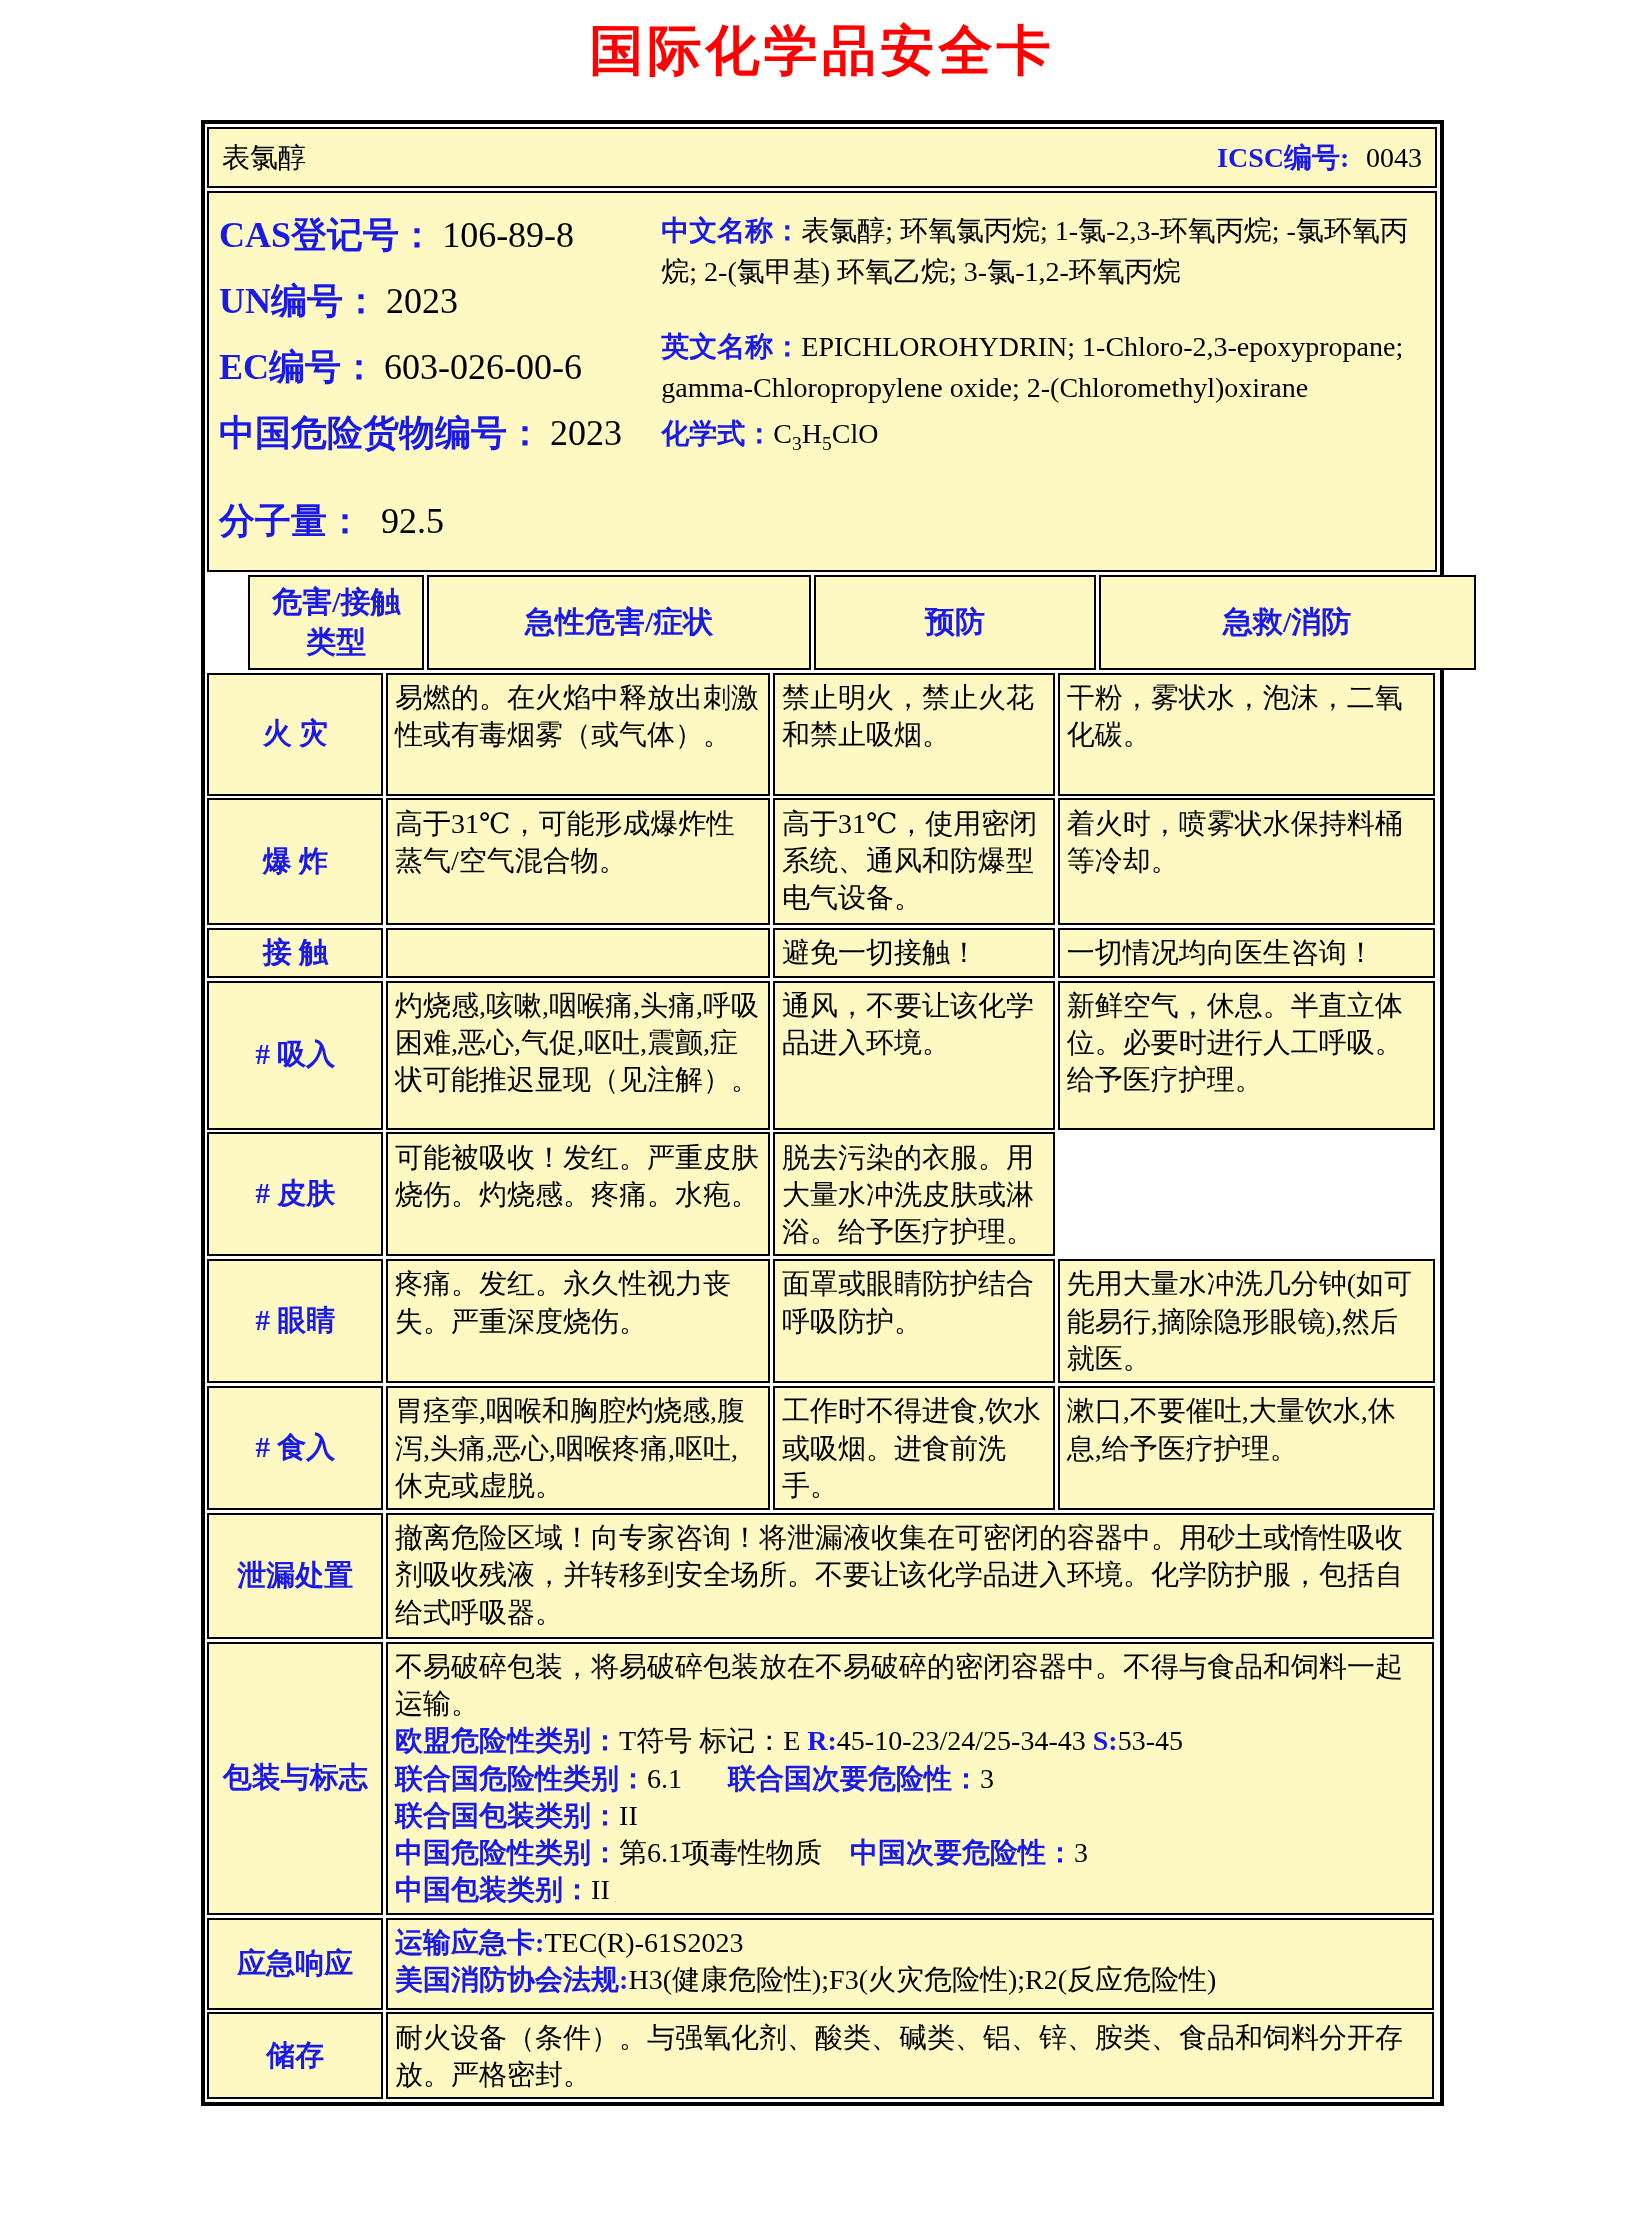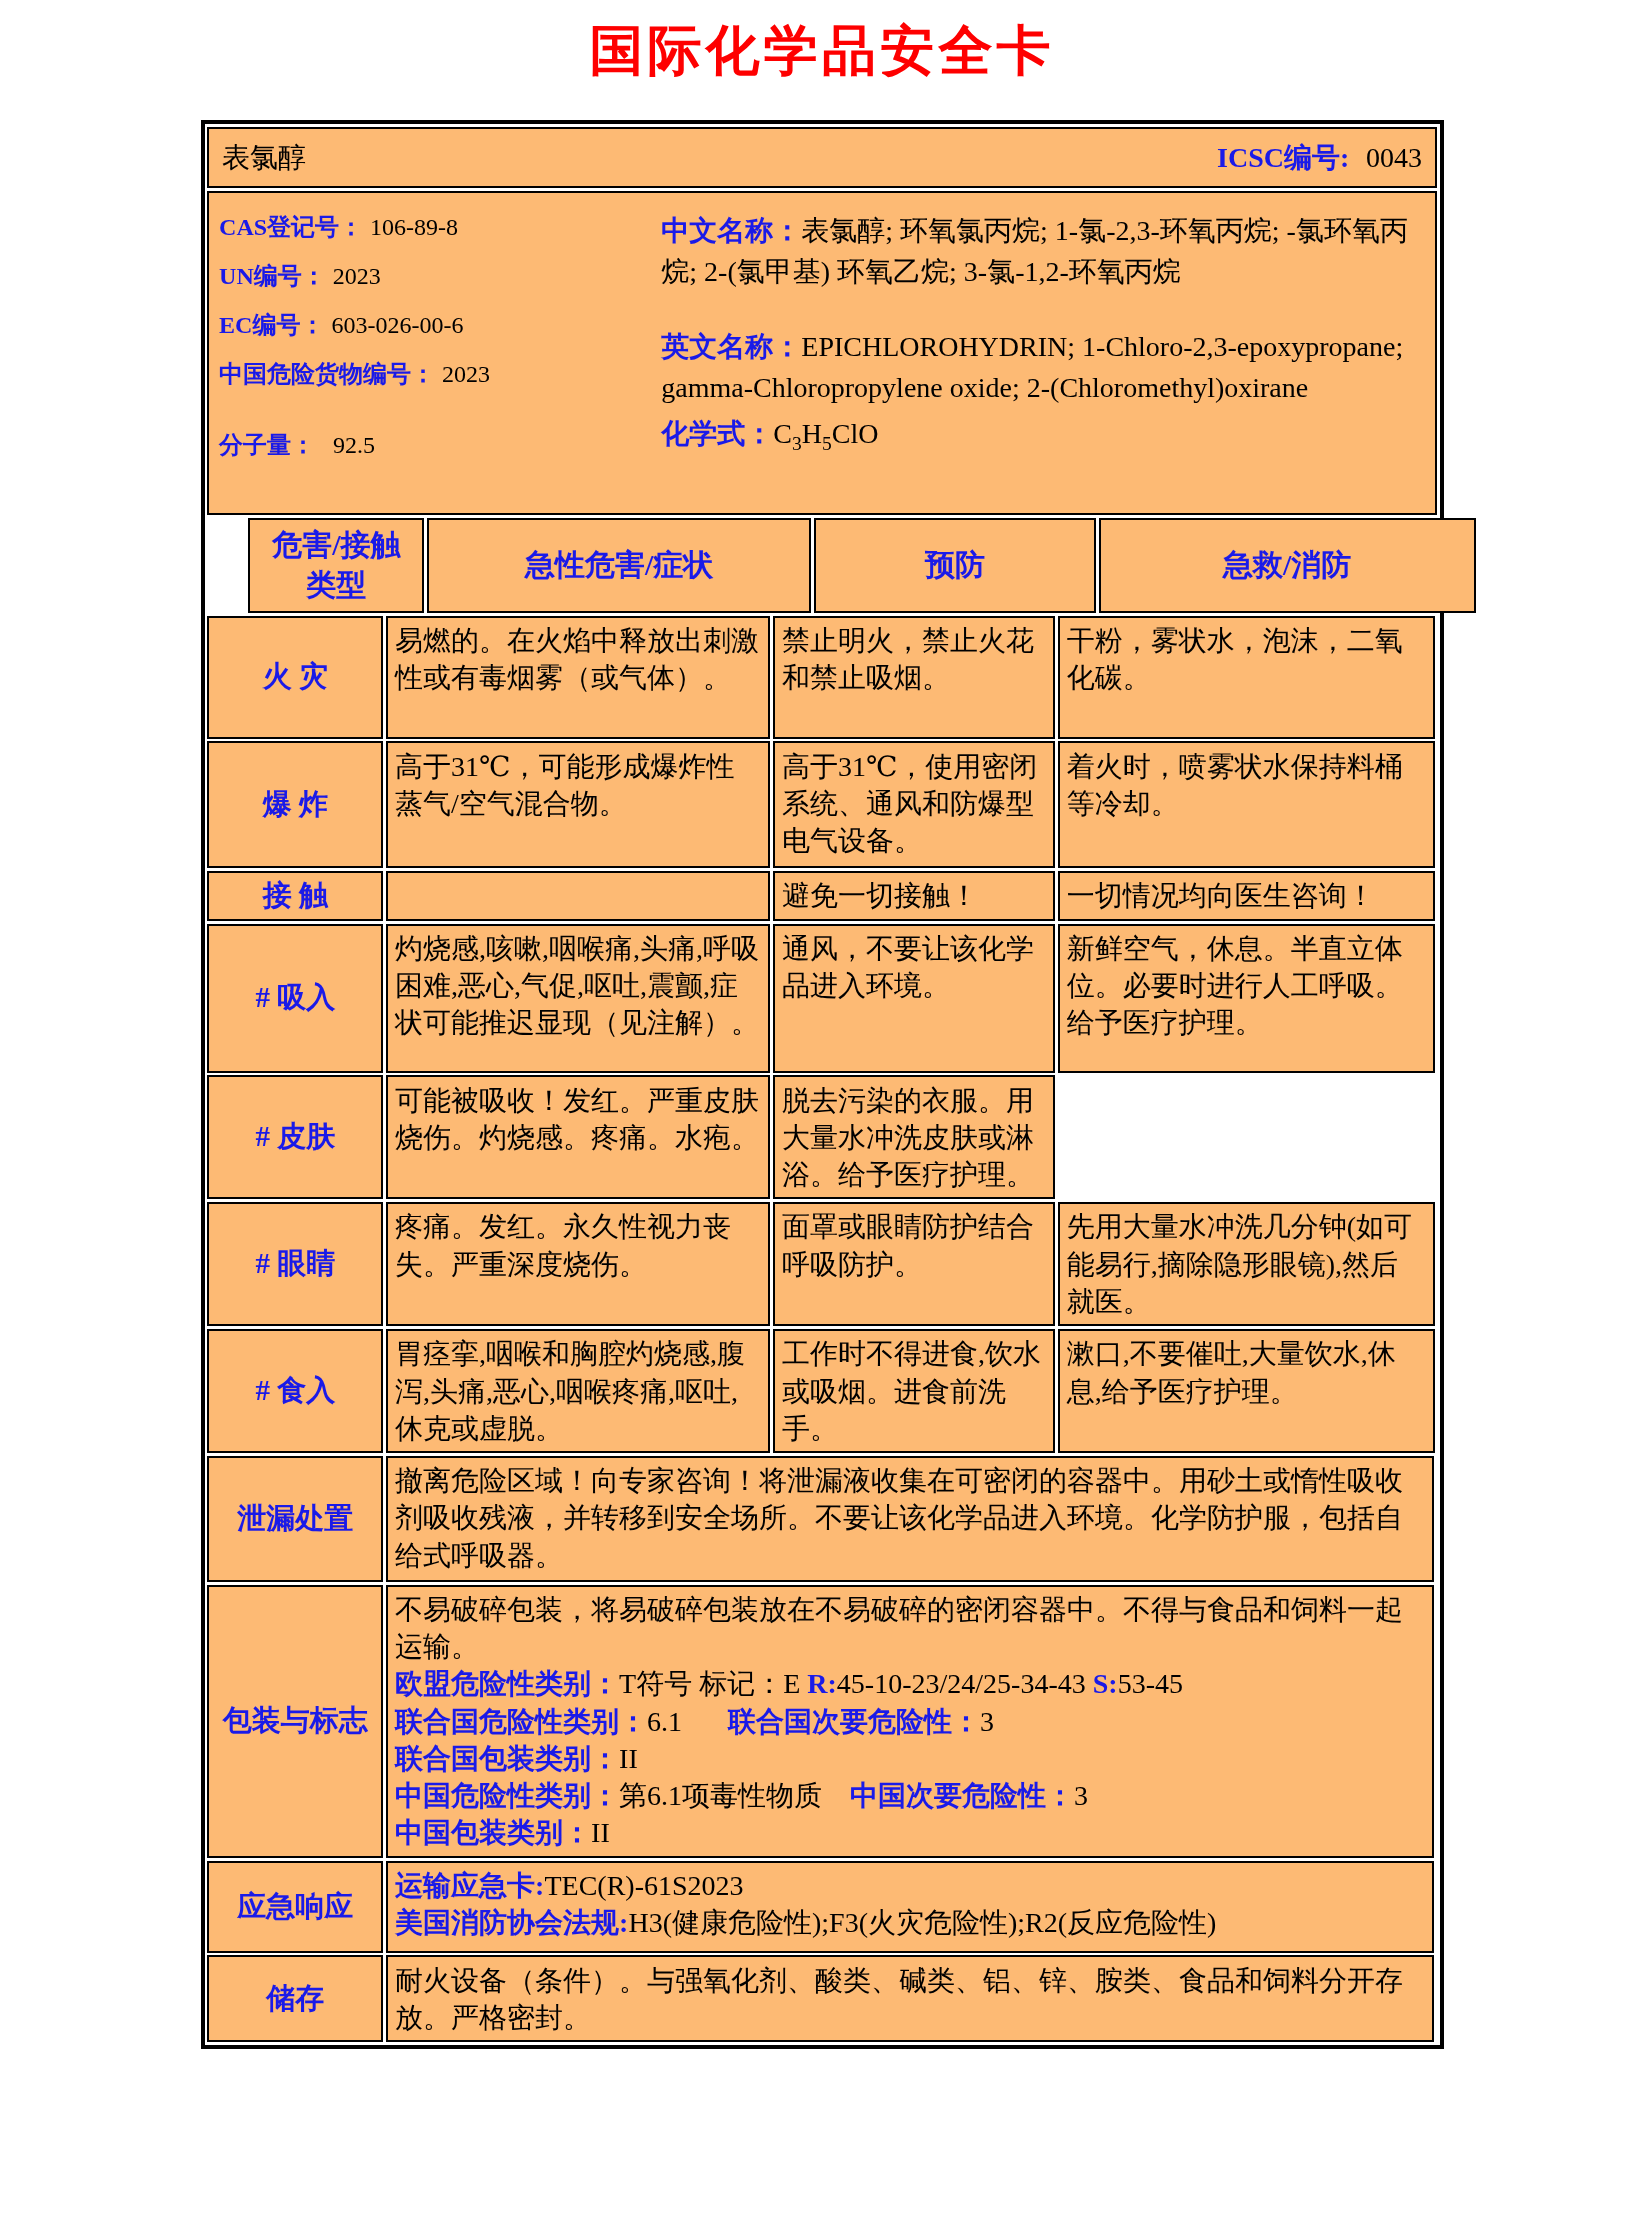--- a/index.html
+++ b/index.html
@@ -31,21 +31,21 @@
     padding:2.8px;
   }
   .trow{display:grid;gap:2.8px;}
   .trow + .trow{margin-top:2.8px;}
   .cols1{grid-template-columns:1fr;}
   .cols2{grid-template-columns:176px 1048px;}
   .cols4{grid-template-columns:176px 384px 282px 377px;}
   .cell{
     border:2.1px solid var(--ink);
     overflow:hidden;
-    background:#fdba74;
+    background:#fef9c3;
   }
   
   .r-name{min-height:61px;}
   .r-ids{min-height:324px;}
   .r-head{min-height:95px;padding-left:41px;}
   .r-fire{min-height:123px;}
   .r-expl{min-height:127px;}
   .r-contact{min-height:45px;}
   .r-inhale{min-height:149px;}
   .r-skin{min-height:121px;}
@@ -59,21 +59,21 @@
   .name-cell{
     display:flex;justify-content:space-between;align-items:center;
     padding:0 12.6px;font-size:28px;
   }
   .blue{color:var(--blue);font-weight:bold;}
   .val{color:var(--ink);font-weight:normal;}
 
   .ids-cell{display:flex;padding:18px 8.4px 7px 9.8px;}
   .ids-left{width:438px;flex:none;}
   .ids-right{flex:1;padding-left:4.2px;}
-  .field{font-size:24px;margin-bottom:17px;white-space:nowrap;}
+  .field{font-size:36px;margin-bottom:17px;white-space:nowrap;}
   .field .val{margin-left:7px;}
   .field-mw{margin-top:39px;}
   .names-para{font-size:28px;line-height:1.45;margin:0;}
   .names-para.en{margin-top:35px;}
   .formula-line{font-size:28px;margin-top:7px;}
   .formula-line sub{font-size:19.5px;}
 
   .head-cell{
     display:flex;flex-direction:column;align-items:center;justify-content:center;
     font-size:30px;font-weight:bold;color:var(--blue);

